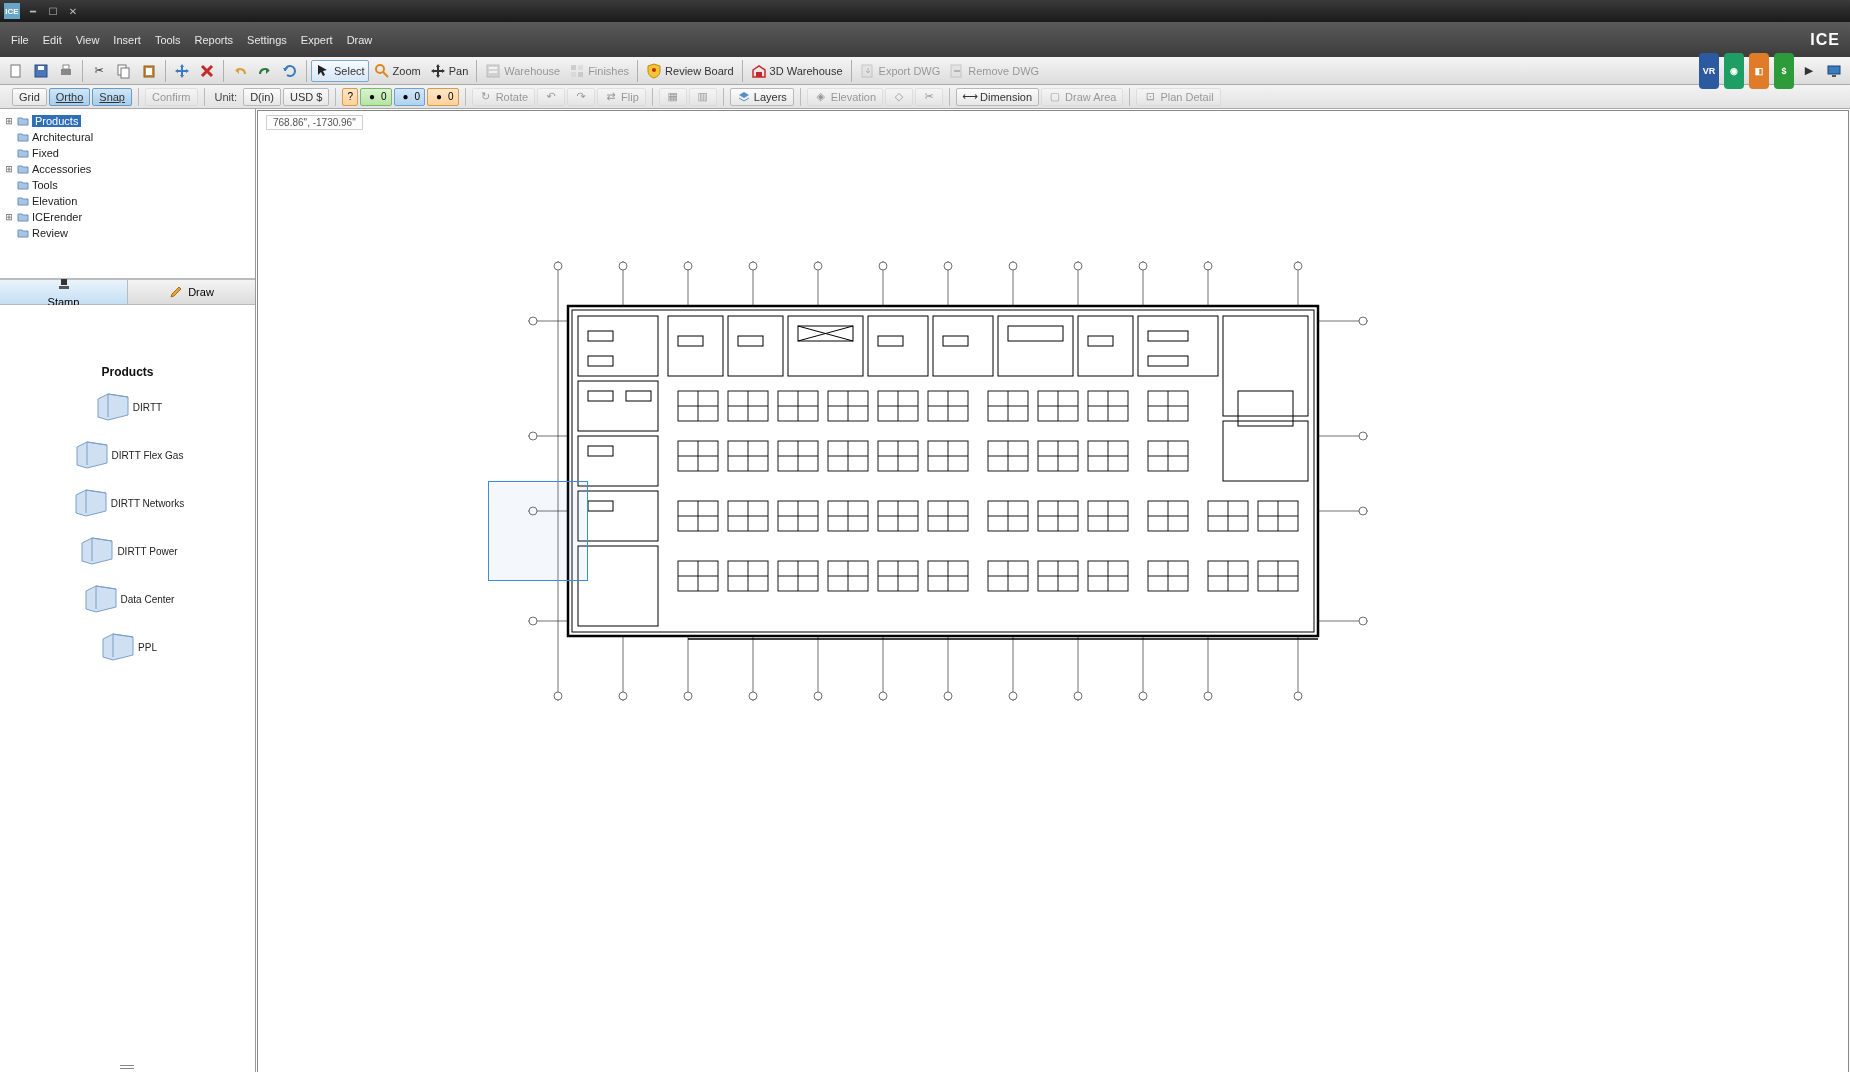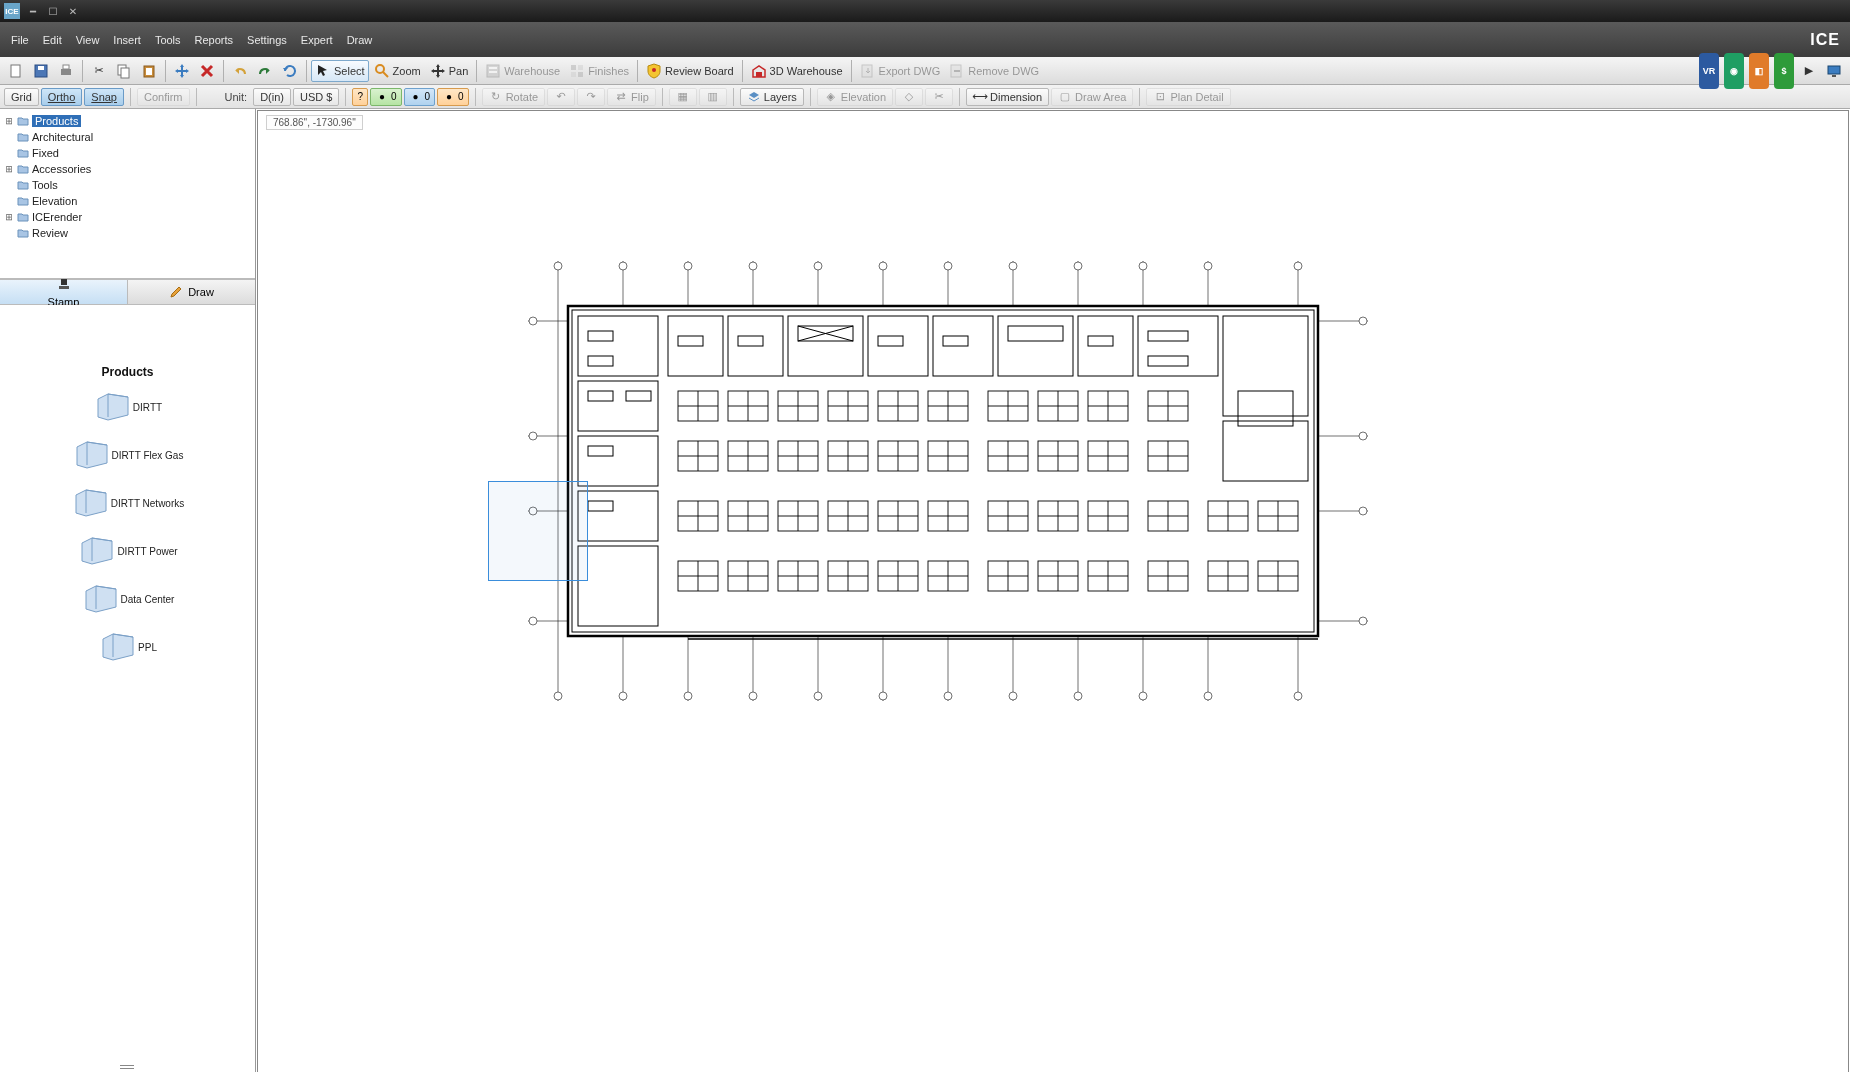--- a/index.html
+++ b/index.html
@@ -88,37 +88,37 @@
 .tb-spacer { flex: 1; }
 .tb-badge { width: 20px; height: 36px; border-radius: 4px; display:flex;align-items:center;justify-content:center;font-size:9px;font-weight:bold;color:#fff; margin: 0 2px; }
 
 
 .toolbar2 {
   height: 24px;
   background: linear-gradient(to bottom, #f3f3f3, #e2e2e2);
   border-bottom: 1px solid #aaa;
   display: flex;
   align-items: center;
-  padding: 0 4px;
+  padding: 0 12px;
   gap: 2px;
   font-size: 11px;
 }
 .tb2-btn {
   height: 18px;
   padding: 0 6px;
   border: 1px solid #b8b8b8;
   border-radius: 2px;
   background: linear-gradient(to bottom,#fcfcfc,#e7e7e7);
   display: flex; align-items: center; gap: 3px;
   cursor: pointer;
   color: #333;
 }
 .tb2-btn.toggled { background: linear-gradient(to bottom,#cfe6f8,#a8cdeb); border-color:#6a9bc7;text-decoration:underline; }
 .tb2-btn.disabled { opacity: .45; border-color:#ccc; cursor: default; }
-.tb2-lbl { padding: 0 4px; color:#444; display:flex;align-items:center;gap:2px;margin-left:18px;}
+.tb2-lbl { padding: 0 4px; color:#444; display:flex;align-items:center;gap:2px;}
 .tb2-sep { width:1px; height:18px; background:#bbb; margin:0 4px; }
 .tb2-ico { width:14px;height:14px;display:inline-flex;align-items:center;justify-content:center;}
 .tb2-chip { height:18px; padding:0 4px; border:1px solid #b0b0b0; border-radius:2px; background:#f0f0f0; display:flex;align-items:center;gap:2px;font-size:10px;cursor:pointer;}
 .tb2-chip.green{background:linear-gradient(to bottom,#d9f2cf,#b6e4a4);border-color:#7cb76b;}
 .tb2-chip.blue{background:linear-gradient(to bottom,#d4e7f9,#b0d2ee);border-color:#6ea1cd;}
 .tb2-chip.orange{background:linear-gradient(to bottom,#ffe7c7,#ffd19a);border-color:#d79b4e;}
 
 
 .main {
   display: flex;

